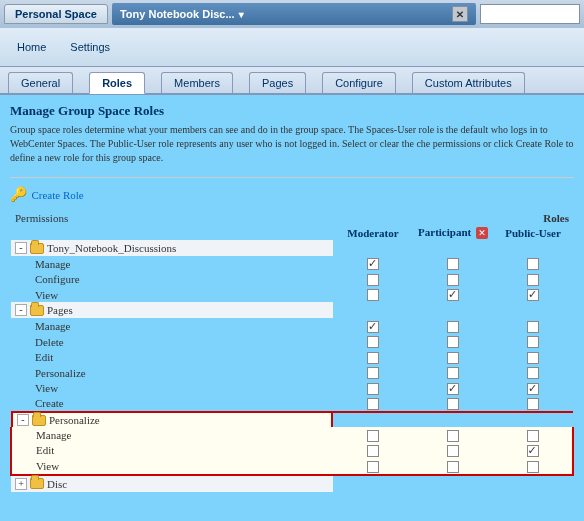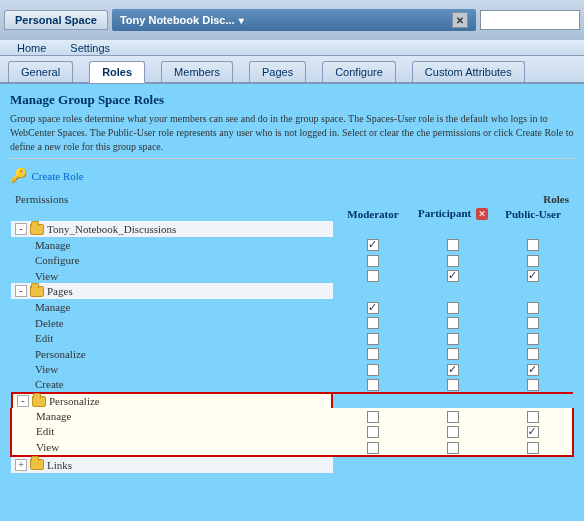--- a/index.html
+++ b/index.html
@@ -3,21 +3,21 @@
   <meta charset="utf-8">
   <style>
     * { box-sizing: border-box; margin: 0; padding: 0; }
     body { font-family: Arial, sans-serif; font-size: 11px; background: #d4e4f0; width: 584px; height: 521px; overflow: hidden; }
 
     
     .title-bar {
       display: flex;
       align-items: center;
       background: linear-gradient(to bottom, #c8d8e8, #a8c0d8);
-      height: 40px;
+      height: 28px;
       padding: 0 4px;
       gap: 4px;
     }
     .tab-title {
       background: linear-gradient(to bottom, #e8f0f8, #c8d8e8);
       border: 1px solid #8899aa;
       border-radius: 3px 3px 0 0;
       padding: 3px 10px;
       font-size: 11px;
       font-weight: bold;
@@ -51,21 +51,21 @@
       border: 1px solid #8090a0;
       background: white;
     }
 
     
     .nav-bar {
       background: linear-gradient(to bottom, #e0ecf8, #c8dced);
       border-bottom: 1px solid #8899bb;
       display: flex;
       align-items: center;
-      height: 16px;
+      height: 39px;
       padding: 0 6px;
       gap: 2px;
     }
     .nav-btn {
       padding: 2px 10px;
       font-size: 11px;
       color: #003366;
       background: none;
       border: 1px solid transparent;
       cursor: pointer;
@@ -113,21 +113,21 @@
       font-weight: bold;
       color: #003366;
       margin-bottom: 4px;
     }
     .section-desc {
       font-size: 10px;
       color: #333;
       line-height: 1.4;
       margin-bottom: 8px;
       border-bottom: 1px solid #ccc;
-      padding-bottom: 4px;
+      padding-bottom: 12px;
     }
     .create-role-btn {
       display: flex;
       align-items: center;
       gap: 4px;
       font-size: 11px;
       color: #0066cc;
       cursor: pointer;
       margin-bottom: 8px;
     }
@@ -399,18 +399,18 @@
         <td class="perm-label indent" style="background:#fffef0; border-left:2px solid #cc0000; border-bottom:2px solid #cc0000;">View</td>
         <td class="cb-cell" style="background:#fffef0; border-bottom:2px solid #cc0000;"><span class="cb"></span></td>
         <td class="cb-cell" style="background:#fffef0; border-bottom:2px solid #cc0000;"><span class="cb"></span></td>
         <td class="cb-cell" style="background:#fffef0; border-right:2px solid #cc0000; border-bottom:2px solid #cc0000;"><span class="cb"></span></td>
       </tr>
 
       <tr class="group-row">
         <td colspan="4" class="perm-label group-header">
           <span class="tree-expand">+</span>
           <span class="folder-icon"></span>
-          <span>Links</span>
+          <span>Disc</span>
         </td>
       </tr>
     </tbody>
   </table>
 </div>
 
 </body></html>

